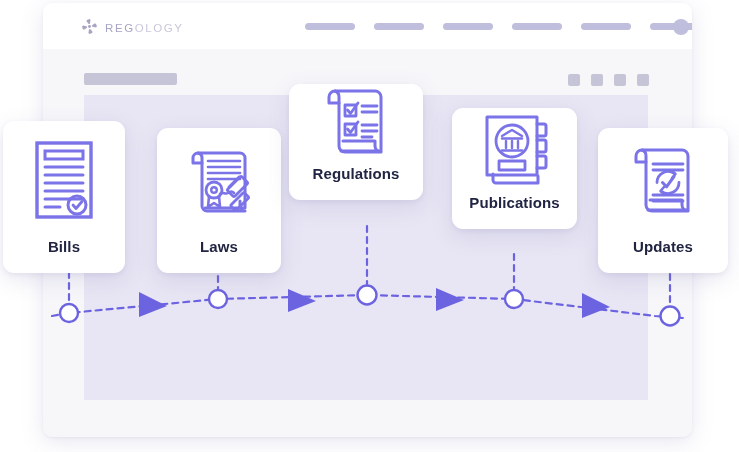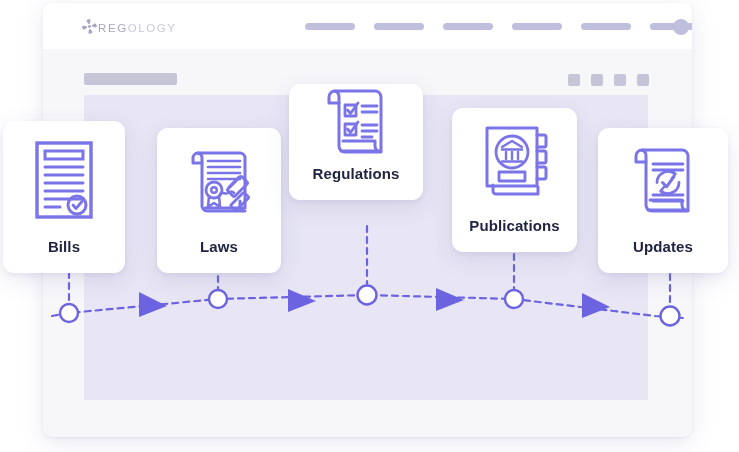--- a/index.html
+++ b/index.html
@@ -39,20 +39,21 @@
     border-bottom: 1px solid #eeeef4;
   }
 
   
   #brand {
     position: absolute;
     left: 38px;
     top: 15px;
     display: flex;
     align-items: center;
+    gap: 7px;
   }
   #brand .mark { display: block; }
   #brand .wordmark {
     font-size: 11.5px;
     letter-spacing: 1.6px;
     font-weight: 500;
     line-height: 1;
     white-space: nowrap;
   }
   #brand .wordmark .w1 { color: #a6a5c4; }
@@ -159,21 +160,21 @@
     color: #212542;
     letter-spacing: 0.1px;
     line-height: 1;
     white-space: nowrap;
     padding-bottom: 19px;
   }
 
   #card-bills       { left: 3px;   top: 121px; width: 122px; height: 152px; }
   #card-laws        { left: 157px; top: 108px; width: 124px; height: 145px; margin-top: 20px; }
   #card-regulations { left: 289px; top: 84px;  width: 134px; height: 116px; }
-  #card-publications{ left: 452px; top: 108px; width: 125px; height: 144px; }
+  #card-publications{ left: 452px; top: 108px; width: 125px; height: 121px; }
   #card-updates     { left: 598px; top: 128px; width: 130px; height: 145px; justify-content: space-between; }
 </style>
 </head>
 <body>
 
 <div id="browser-window">
 
   <div id="browser-header">
 
     <div id="brand">

